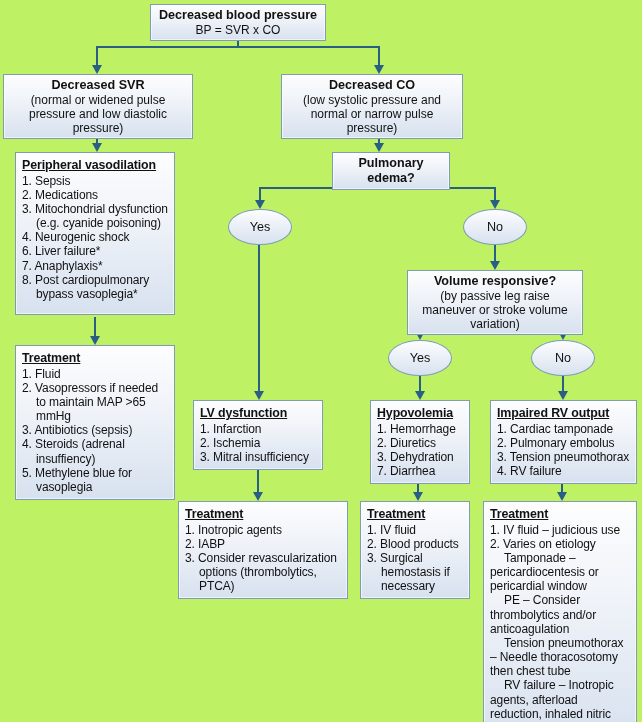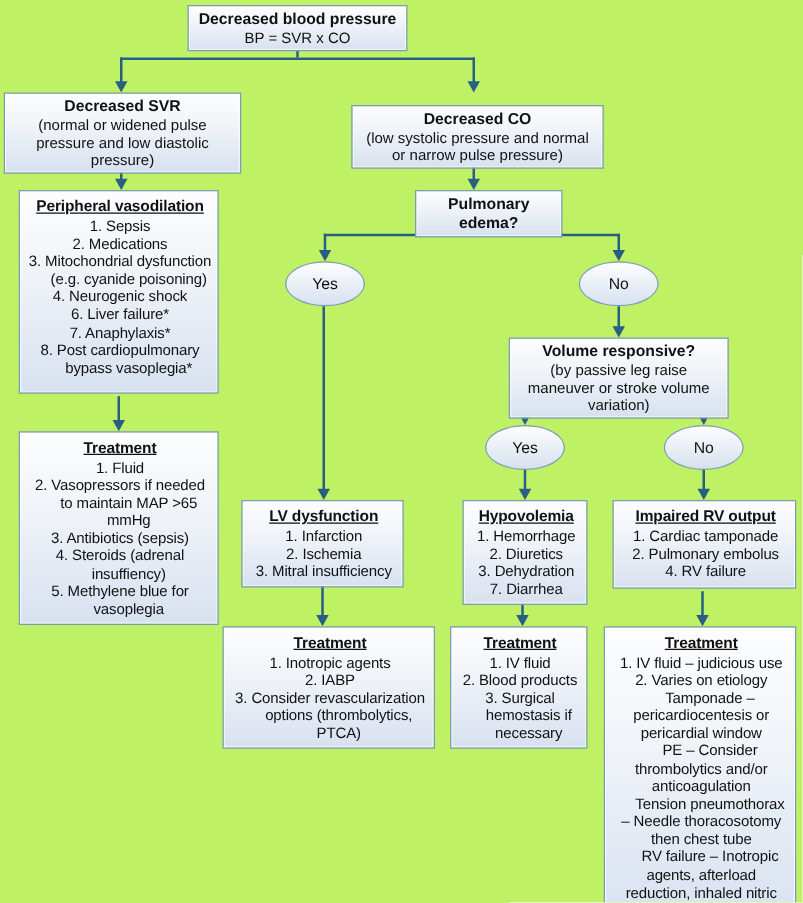--- a/index.html
+++ b/index.html
@@ -10,21 +10,21 @@
   }
   .box{
     position:absolute;box-sizing:border-box;
     border:1.6px solid #7e9cba;
     background:linear-gradient(to bottom,#fdfdfe 0%,#eef2f8 45%,#d7e1ef 100%);
     box-shadow:0 0 0 1px rgba(255,255,255,.6) inset;
   }
   .decision{ text-align:center;padding:3px 4px; }
   .decision .t{ font-weight:bold;font-size:12.6px;line-height:1.18; }
   .decision .s{ font-size:12px;line-height:1.18; }
-  .listbox{ padding:5px 4px 5px 6px;font-size:12px;line-height:1.18;letter-spacing:-0.1px;text-align:center; }
+  .listbox{ padding:5px 4px 5px 6px;font-size:12px;line-height:1.18;letter-spacing:-0.1px; }
   .listbox .t{ font-weight:bold;text-decoration:underline;font-size:12.4px;margin-bottom:1px; }
   .li{ padding-left:14px;text-indent:-14px; }
   .etio{ margin:0;text-indent:14px; }
   .u{ }
   .oval{
     position:absolute;box-sizing:border-box;width:64px;height:36px;
     border:1.6px solid #7e9cba;border-radius:50%;
     background:linear-gradient(to bottom,#fdfdfe 0%,#e8eef6 55%,#d7e1ef 100%);
     display:flex;align-items:center;justify-content:center;
     font-size:12.6px;
@@ -102,21 +102,21 @@
 
   <div class="box listbox" style="left:15px;top:345px;width:160px;min-height:133px">
     <div class="t">Treatment</div>
     <div class="li">1. Fluid</div>
     <div class="li">2. Vasopressors if needed to maintain MAP &gt;65 mmHg</div>
     <div class="li">3. Antibiotics (sepsis)</div>
     <div class="li">4. Steroids (adrenal insuffiency)</div>
     <div class="li">5. Methylene blue for vasoplegia</div>
   </div>
 
-  <div class="box decision" style="left:281px;top:84px;width:202px">
+  <div class="box decision" style="left:281px;top:74px;width:182px">
     <div class="t">Decreased CO</div>
     <div class="s">(low systolic pressure and normal or narrow pulse pressure)</div>
   </div>
 
   <div class="box decision" style="left:332px;top:152px;width:118px">
     <div class="t">Pulmonary edema?</div>
   </div>
 
   <div class="oval" style="left:228px;top:209px">
     <span>Yes</span>
@@ -149,20 +149,21 @@
     <div class="li">1. Hemorrhage</div>
     <div class="li">2. Diuretics</div>
     <div class="li">3. Dehydration</div>
     <div class="li">7. Diarrhea</div>
   </div>
 
   <div class="box listbox" style="left:490px;top:400px;width:147px;min-height:71px">
     <div class="t">Impaired RV output</div>
     <div class="li">1. Cardiac tamponade</div>
     <div class="li">2. Pulmonary embolus</div>
+    <div class="li">3. Tension pneumothorax</div>
     <div class="li">4. RV failure</div>
   </div>
 
   <div class="box listbox" style="left:178px;top:501px;width:170px;min-height:94px">
     <div class="t">Treatment</div>
     <div class="li">1. Inotropic agents</div>
     <div class="li">2. IABP</div>
     <div class="li">3. Consider revascularization options (thrombolytics, PTCA)</div>
   </div>
 

